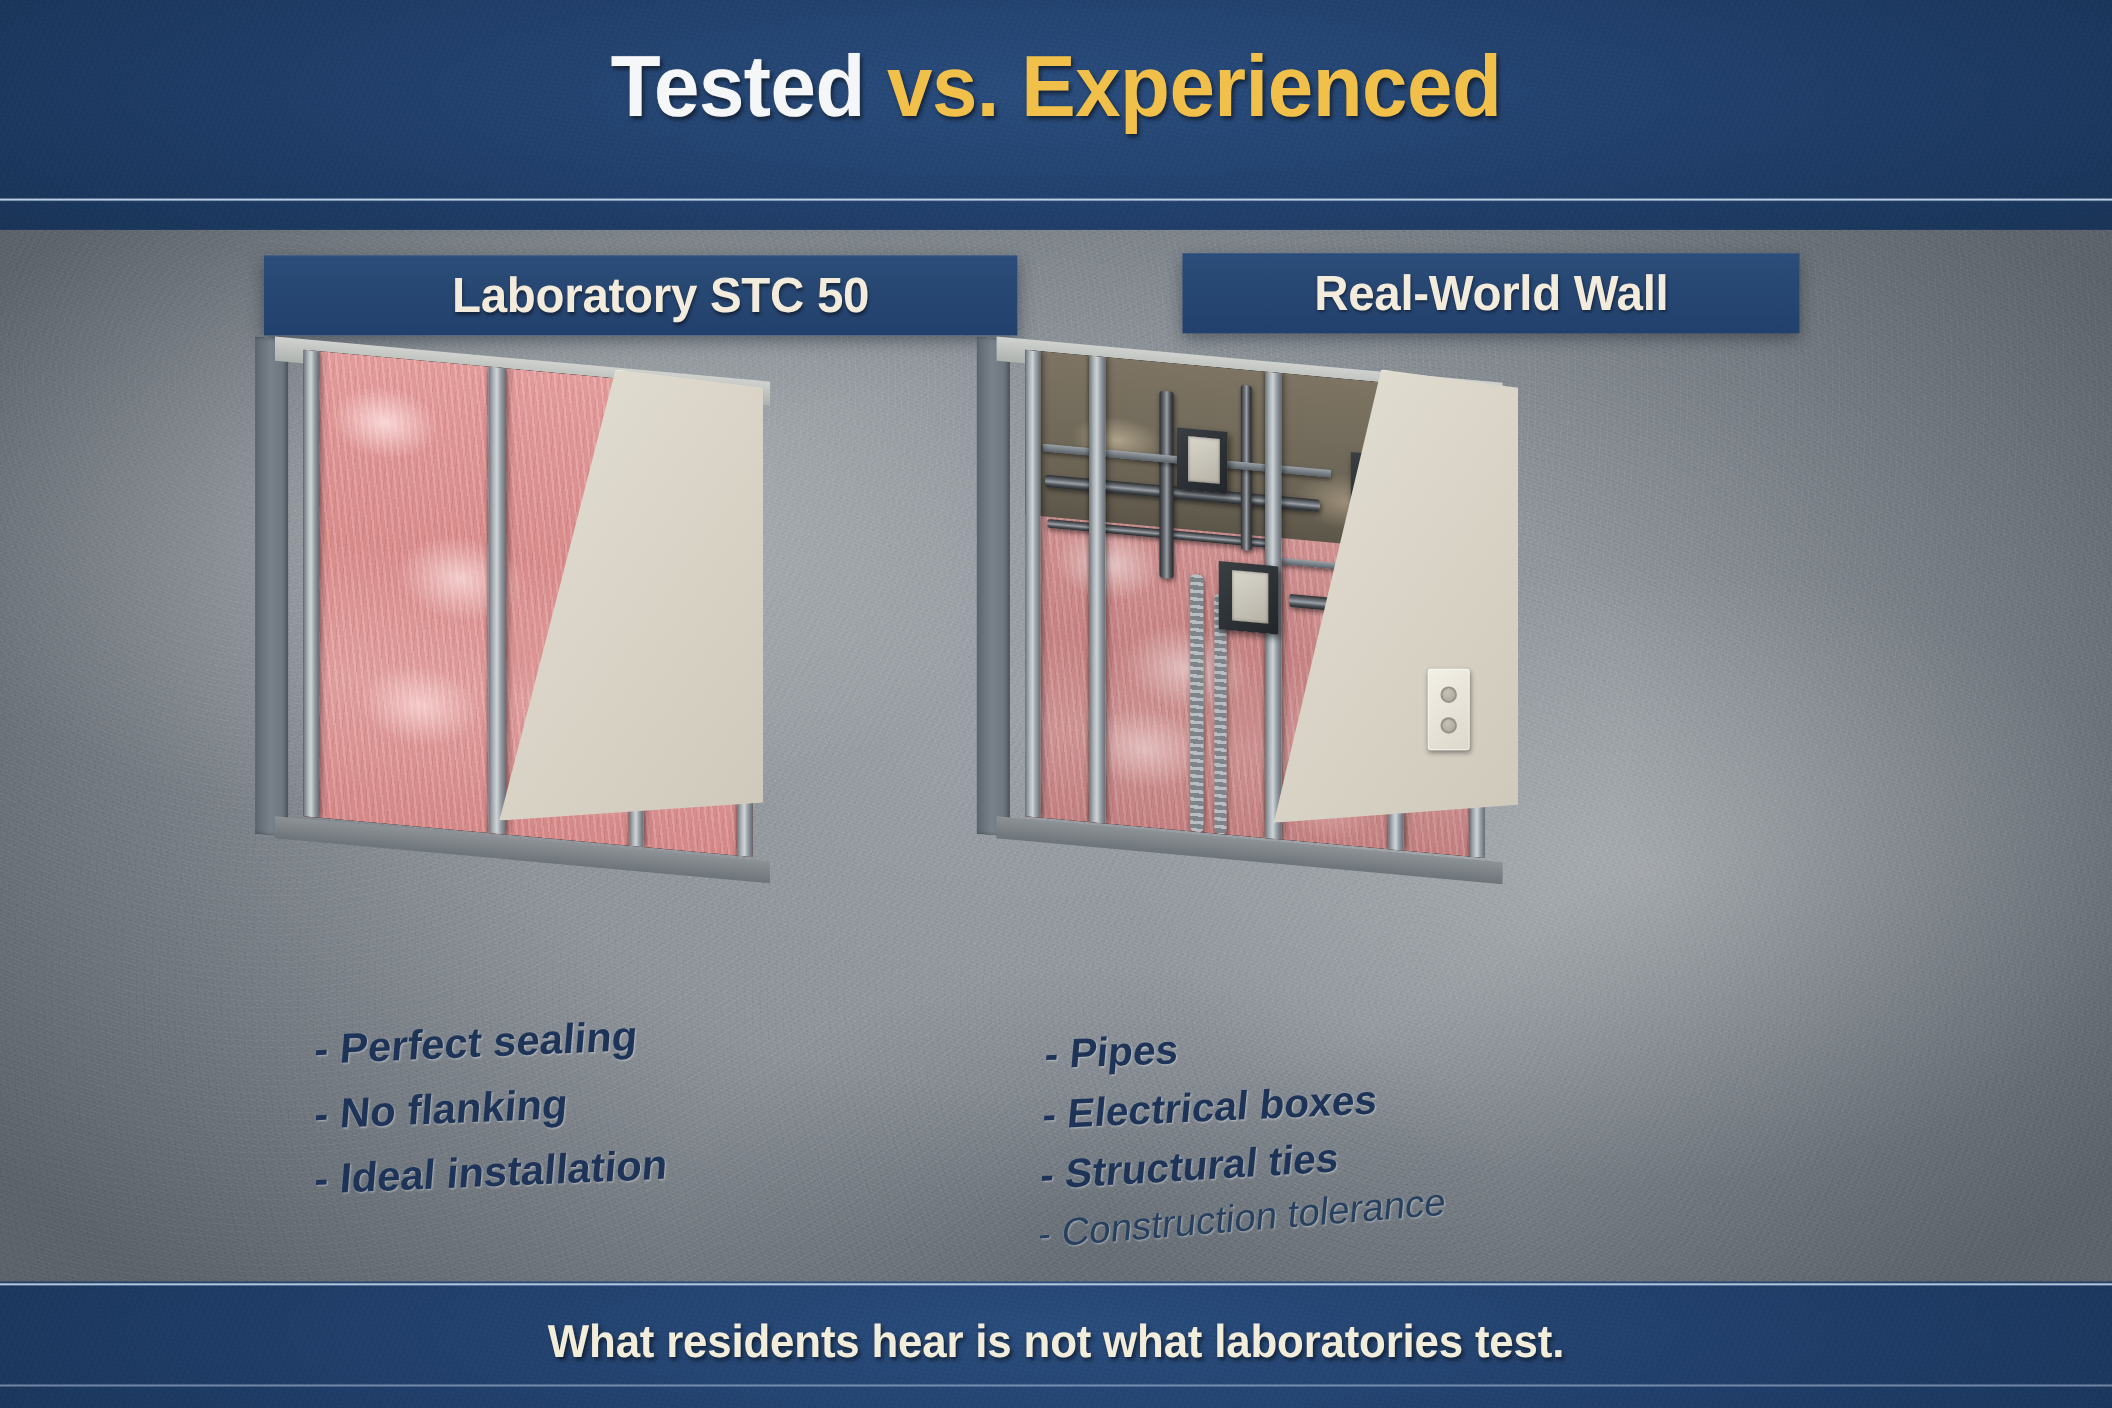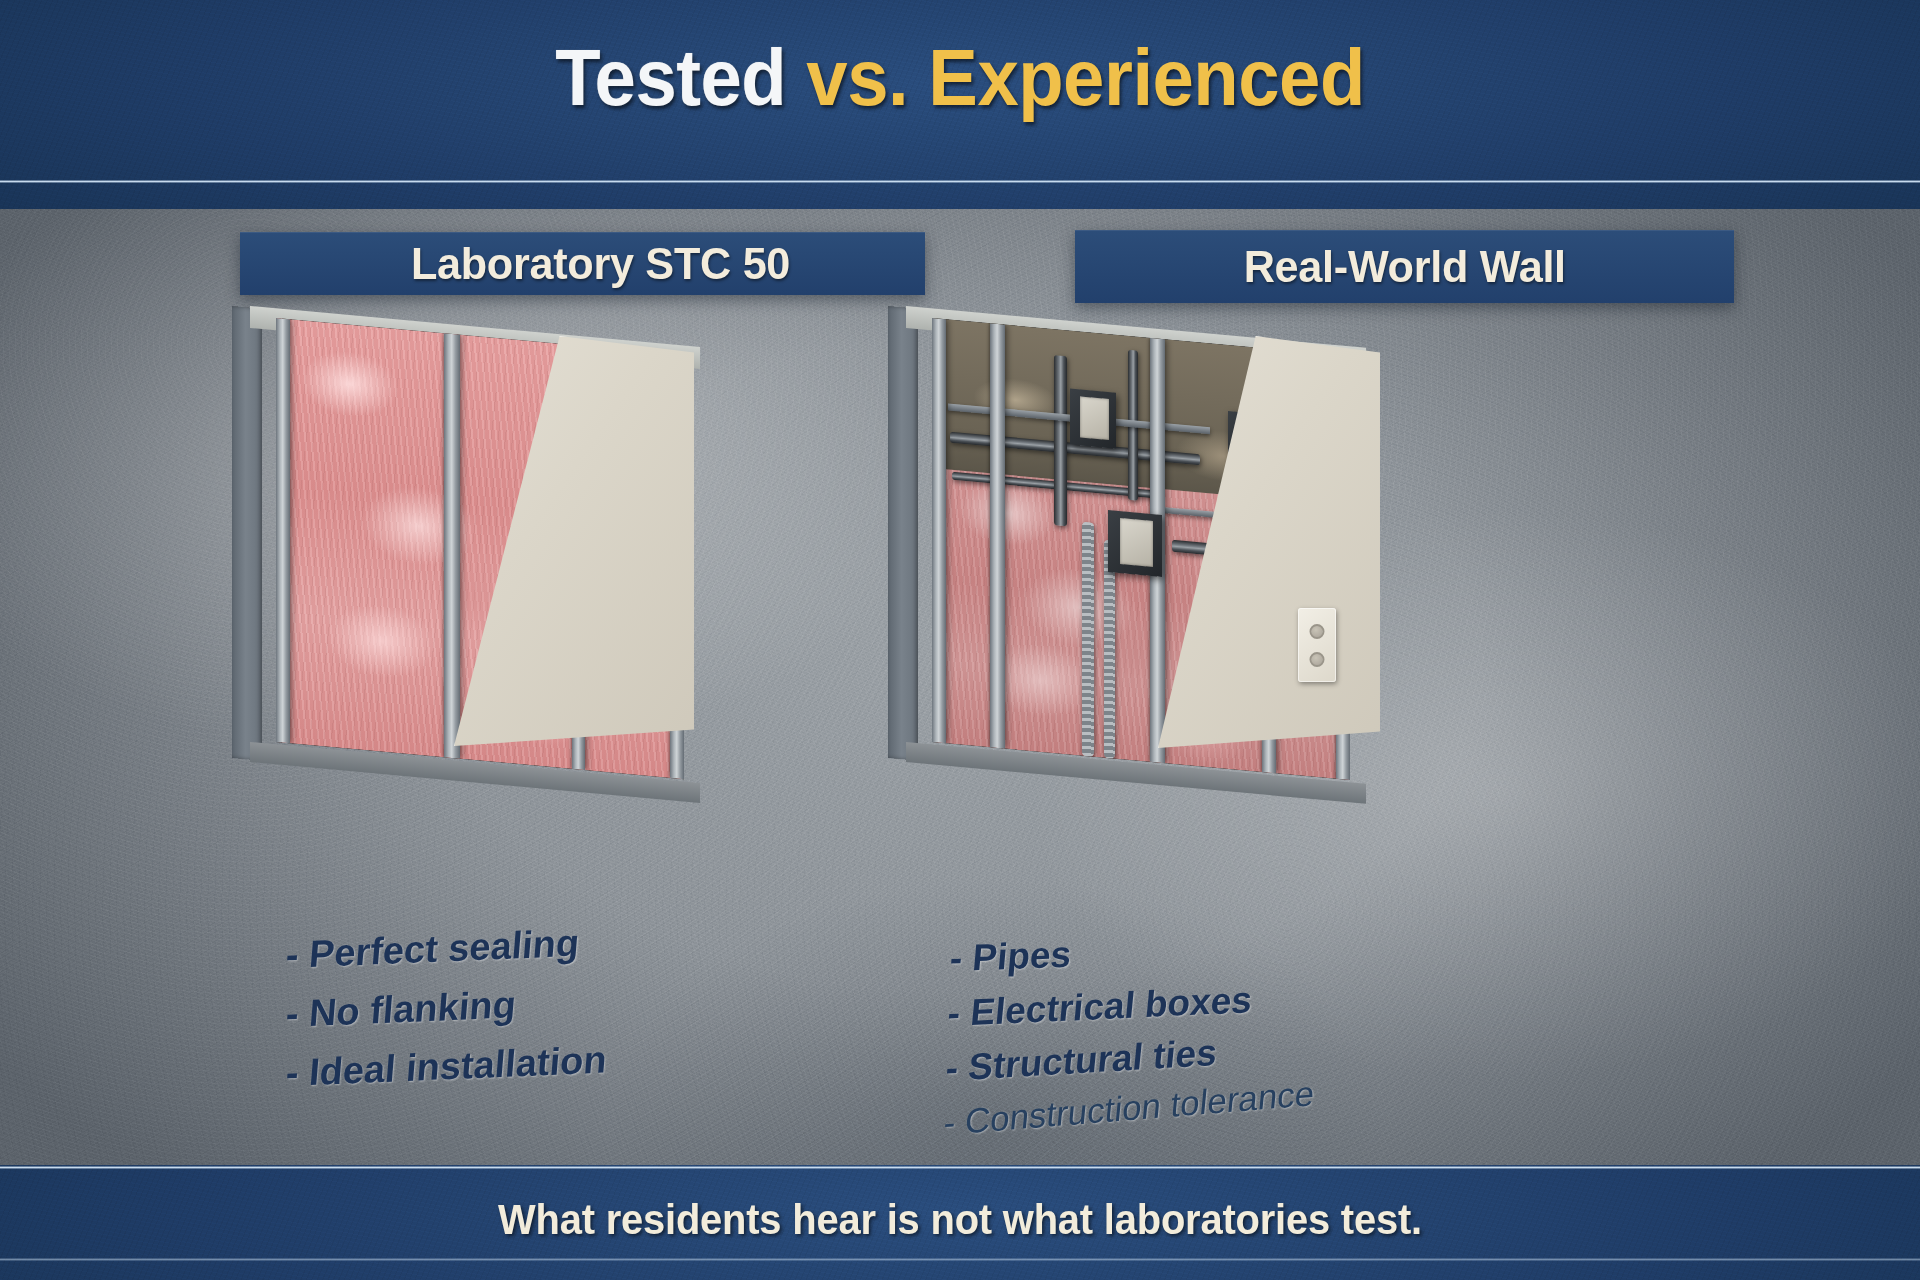--- a/index.html
+++ b/index.html
@@ -88,22 +88,22 @@
     box-shadow:0 5px 14px rgba(18,26,38,.45), inset 0 1px 0 rgba(255,255,255,.08);
     display:flex; align-items:center; justify-content:center;
   }
   .chip span {
     color:#f3ecdc;
     font-size:45px; font-weight:bold;
     letter-spacing:-.3px; white-space:nowrap;
     transform:scaleX(.96);
     text-shadow:1px 2px 3px rgba(0,0,0,.45);
   }
-  #chip-left  { left:240px;  top:232px; width:685px; height:63px;padding-left:36px; }
-  #chip-right { left:1075px; top:230px; width:659px; height:73px; }
+  #chip-left  { left:240px;  top:232px; width:685px; height:73px;padding-left:36px; }
+  #chip-right { left:1075px; top:230px; width:561px; height:73px; }
 
   
   .wall { position:absolute; }
 
   
   .wall .side {
     position:absolute; left:0; top:0; width:30px; height:100%;
     background:linear-gradient(to right,#5d666f,#79828b 45%,#6a737c);
     transform:skewY(5.2deg); transform-origin:top left;
     box-shadow:inset -2px 0 4px rgba(0,0,0,.35);

